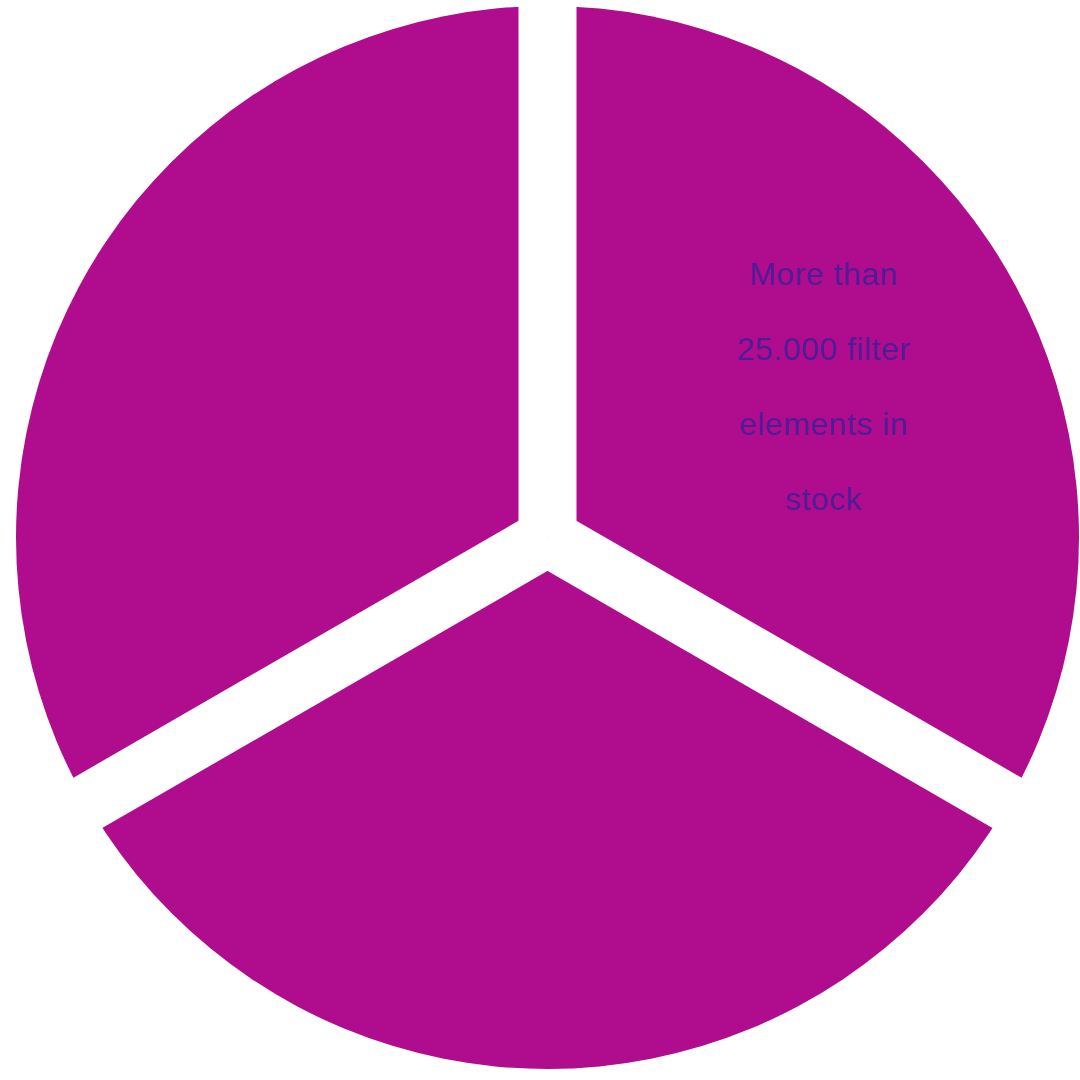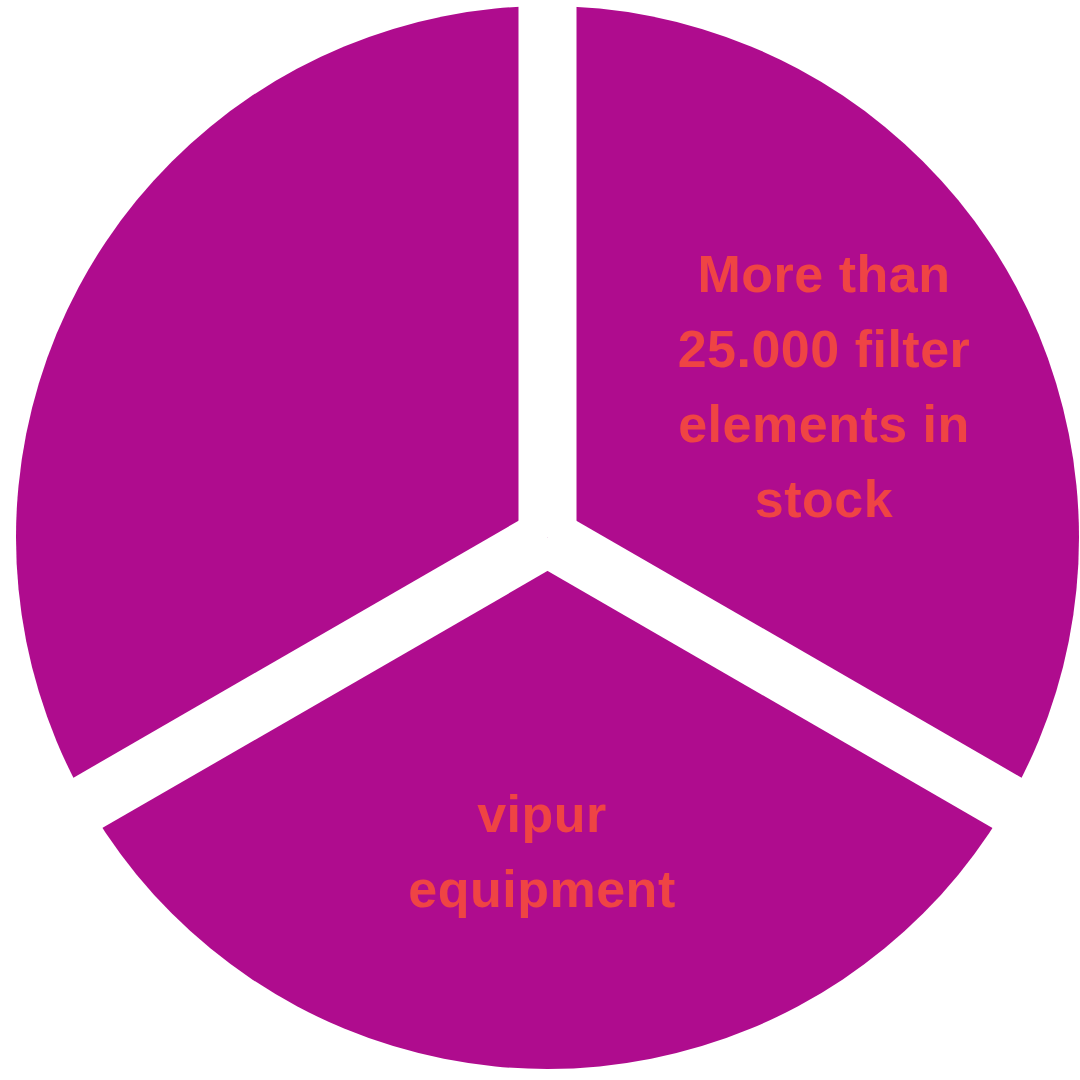--- a/index.html
+++ b/index.html
@@ -18,23 +18,23 @@
   .pie-svg {
     position: absolute;
     left: 0;
     top: 0;
     width: 1080px;
     height: 1080px;
     display: block;
   }
   .seg-label {
     position: absolute;
-    color: #ef4444;
-    font-weight: 700;
-    font-size: 52px;
+    color: #4c1d95;
+    font-weight: 400;
+    font-size: 32px;
     line-height: 75px;
     text-align: center;
     white-space: pre-line;
     letter-spacing: 0.5px;
     user-select: none;
   }
   .seg-label.left {
     left: 74px;
     top: 318px;
     width: 400px;
@@ -63,16 +63,14 @@
       <rect x="518.5" y="-30" width="58" height="567.5" transform="rotate(240 547.5 537.5)" fill="#FFFFFF"></rect>
     </g>
   </svg>
 
 
   <div class="seg-label right">More than
 25.000 filter
 elements in
 stock</div>
 
-  <div class="seg-label bottom">vipur
-equipment</div>
 
 </div>
 
 </body></html>

